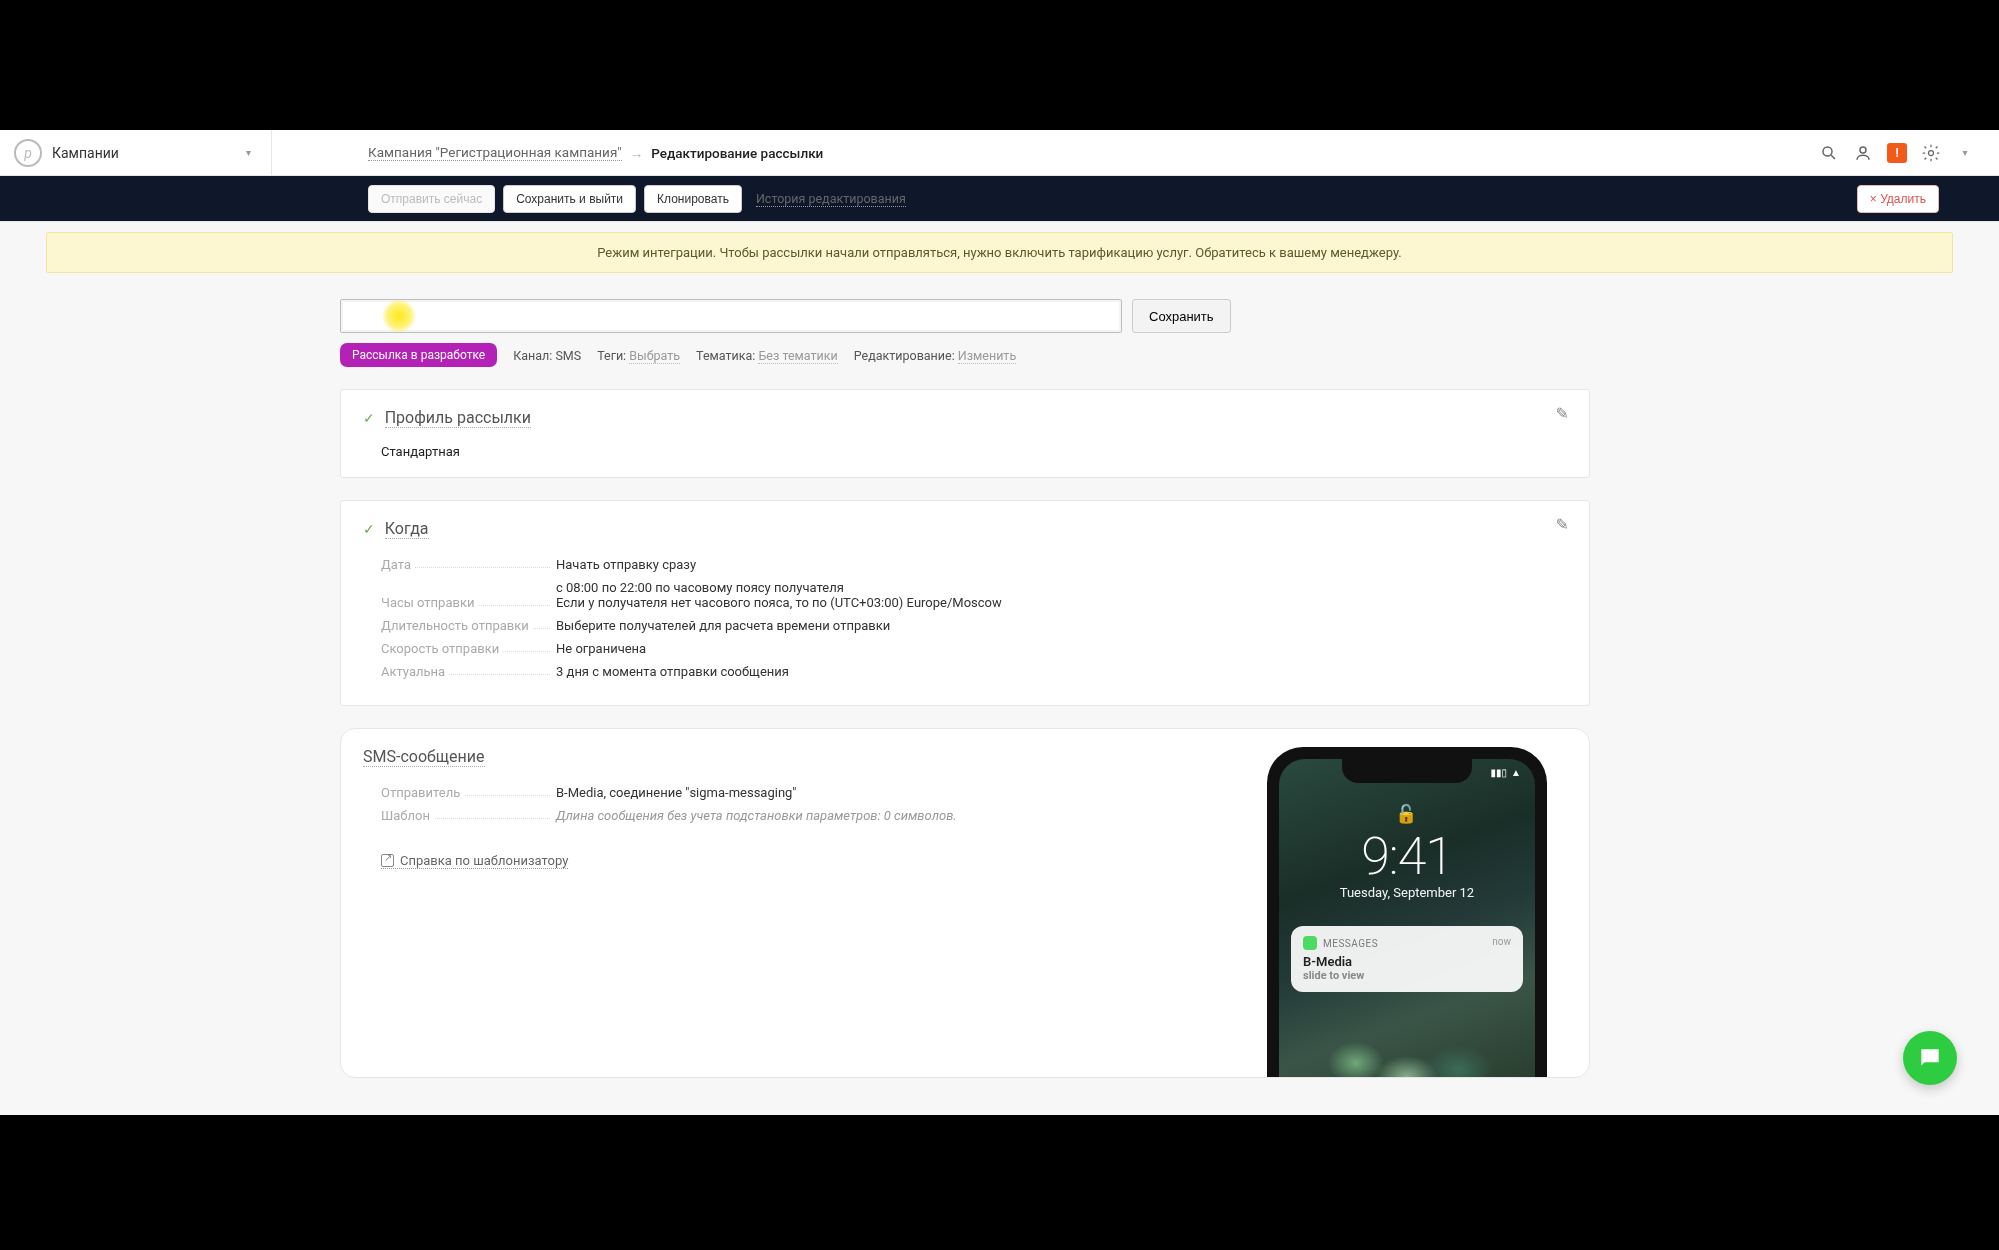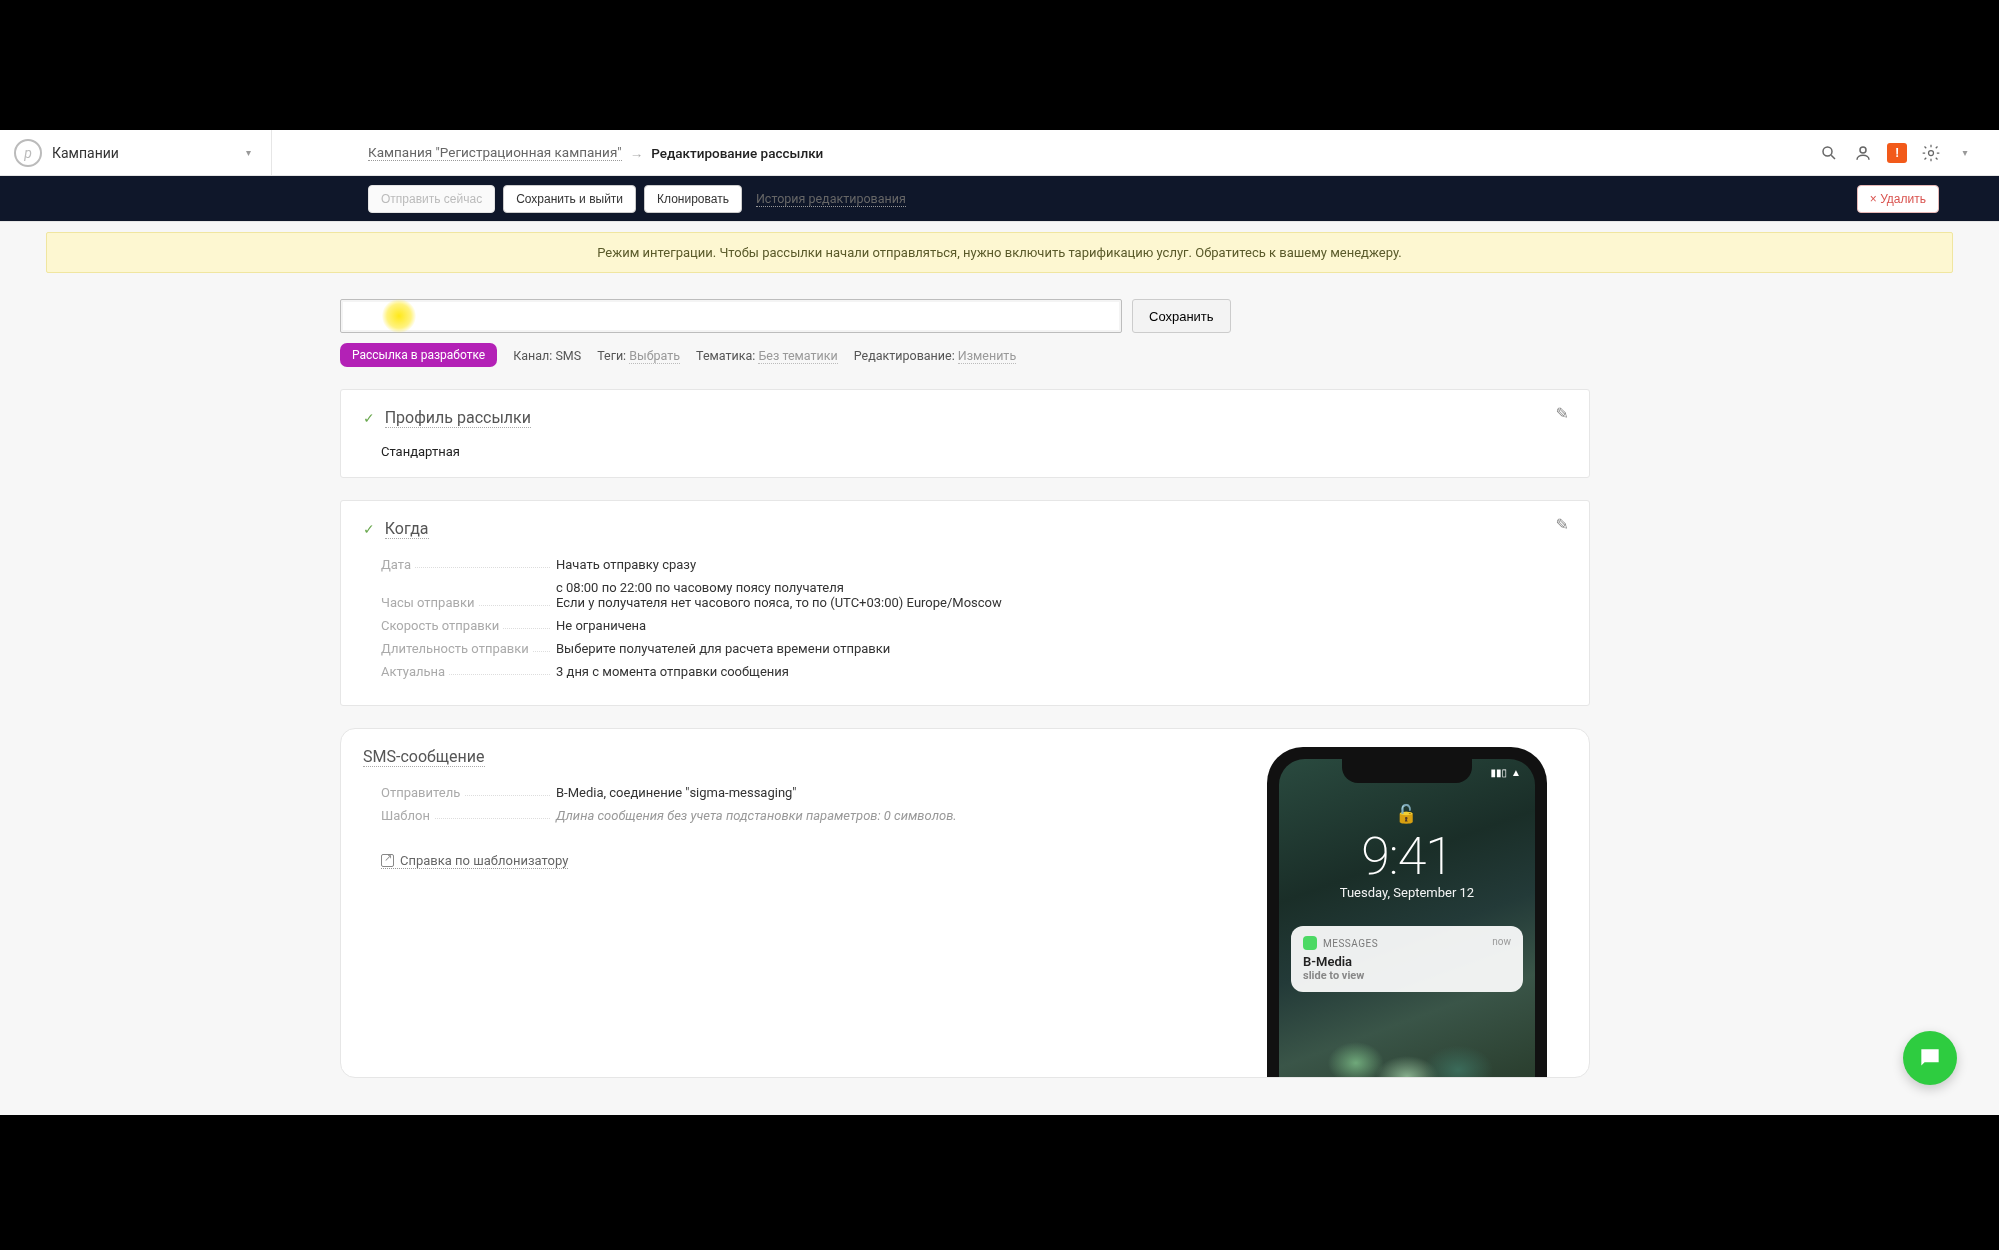--- a/index.html
+++ b/index.html
@@ -387,26 +387,26 @@
         <div class="kv-val">Начать отправку сразу</div>
       </div>
       <div class="kv-row">
         <div class="kv-key"><span>Часы отправки</span></div>
         <div class="kv-val">
           <span class="sub">с 08:00 по 22:00 по часовому поясу получателя</span>
           <span class="sub">Если у получателя нет часового пояса, то по (UTC+03:00) Europe/Moscow</span>
         </div>
       </div>
       <div class="kv-row">
+        <div class="kv-key"><span>Длительность отправки</span></div>
+        <div class="kv-val">Выберите получателей для расчета времени отправки</div>
+      </div>
+      <div class="kv-row">
         <div class="kv-key"><span>Скорость отправки</span></div>
         <div class="kv-val">Не ограничена</div>
-      </div>
-      <div class="kv-row">
-        <div class="kv-key"><span>Длительность отправки</span></div>
-        <div class="kv-val">Выберите получателей для расчета времени отправки</div>
       </div>
       <div class="kv-row">
         <div class="kv-key"><span>Актуальна</span></div>
         <div class="kv-val">3 дня с момента отправки сообщения</div>
       </div>
     </div>
 
     <div class="card sms-card" style="padding-bottom:0;">
       <div class="sms-left">
         <h3>SMS-сообщение</h3>

